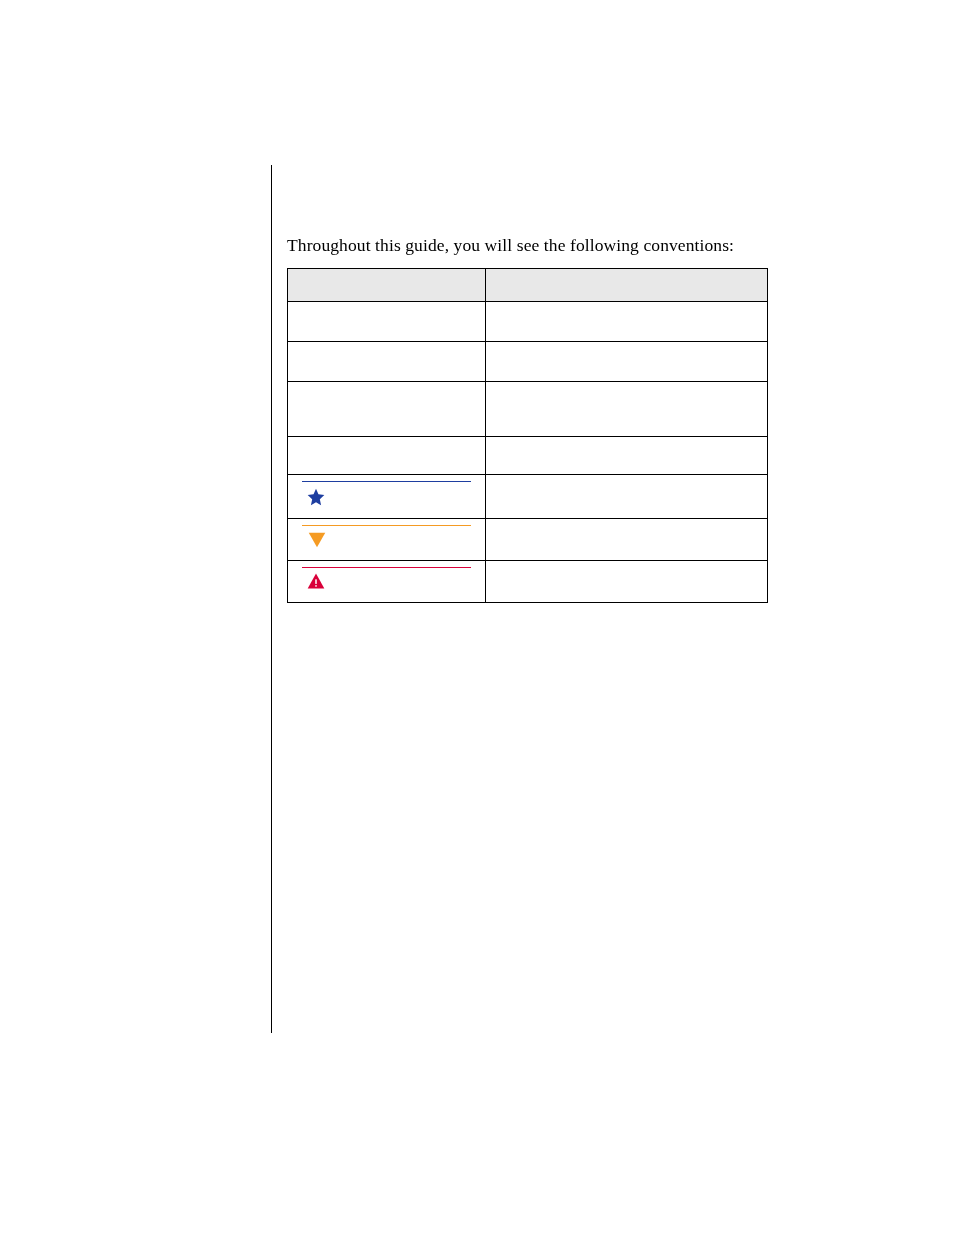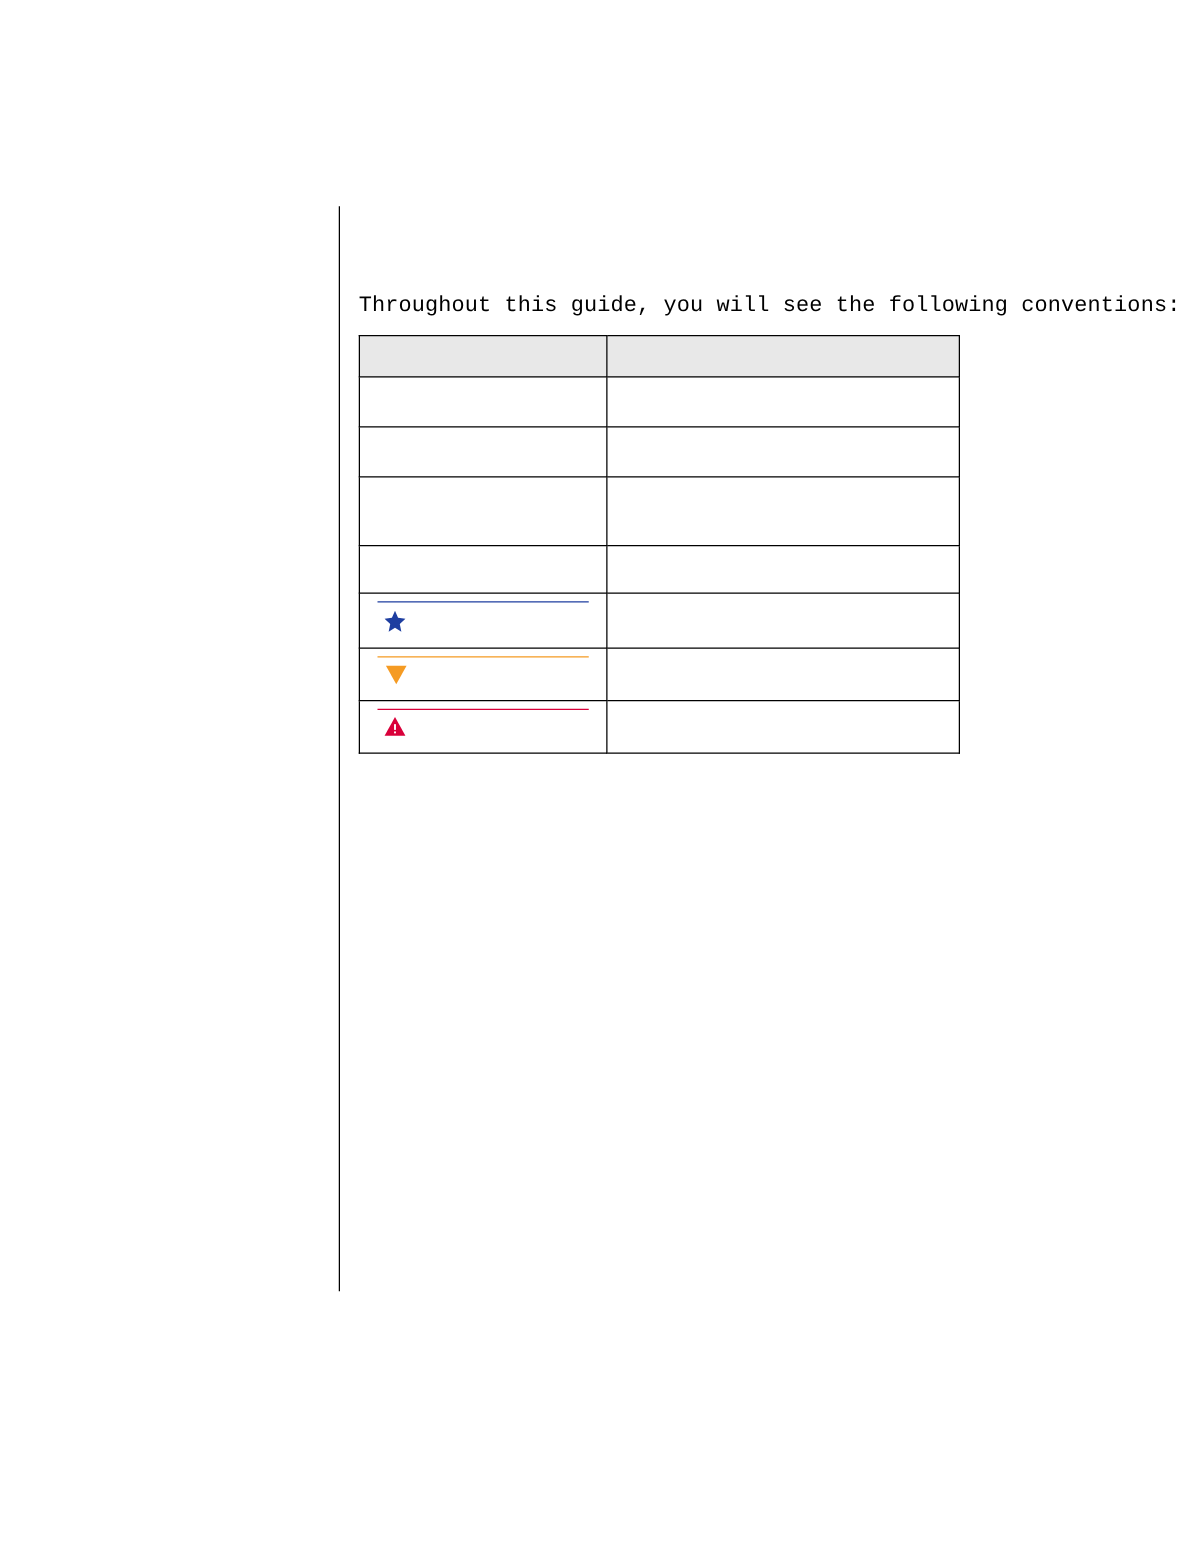--- a/index.html
+++ b/index.html
@@ -8,21 +8,20 @@
     width: 954px;
     height: 1235px;
     background: #ffffff;
     font-family: "Times New Roman", Times, serif;
     color: #000;
   }
   .page {
     position: relative;
     width: 954px;
     height: 1235px;
-    font-family: Liberation Mono, monospace;
   }
   .divider {
     position: absolute;
     left: 271px;
     top: 165px;
     width: 0;
     height: 868px;
     border-left: 1px solid #000;
   }
   .intro {

